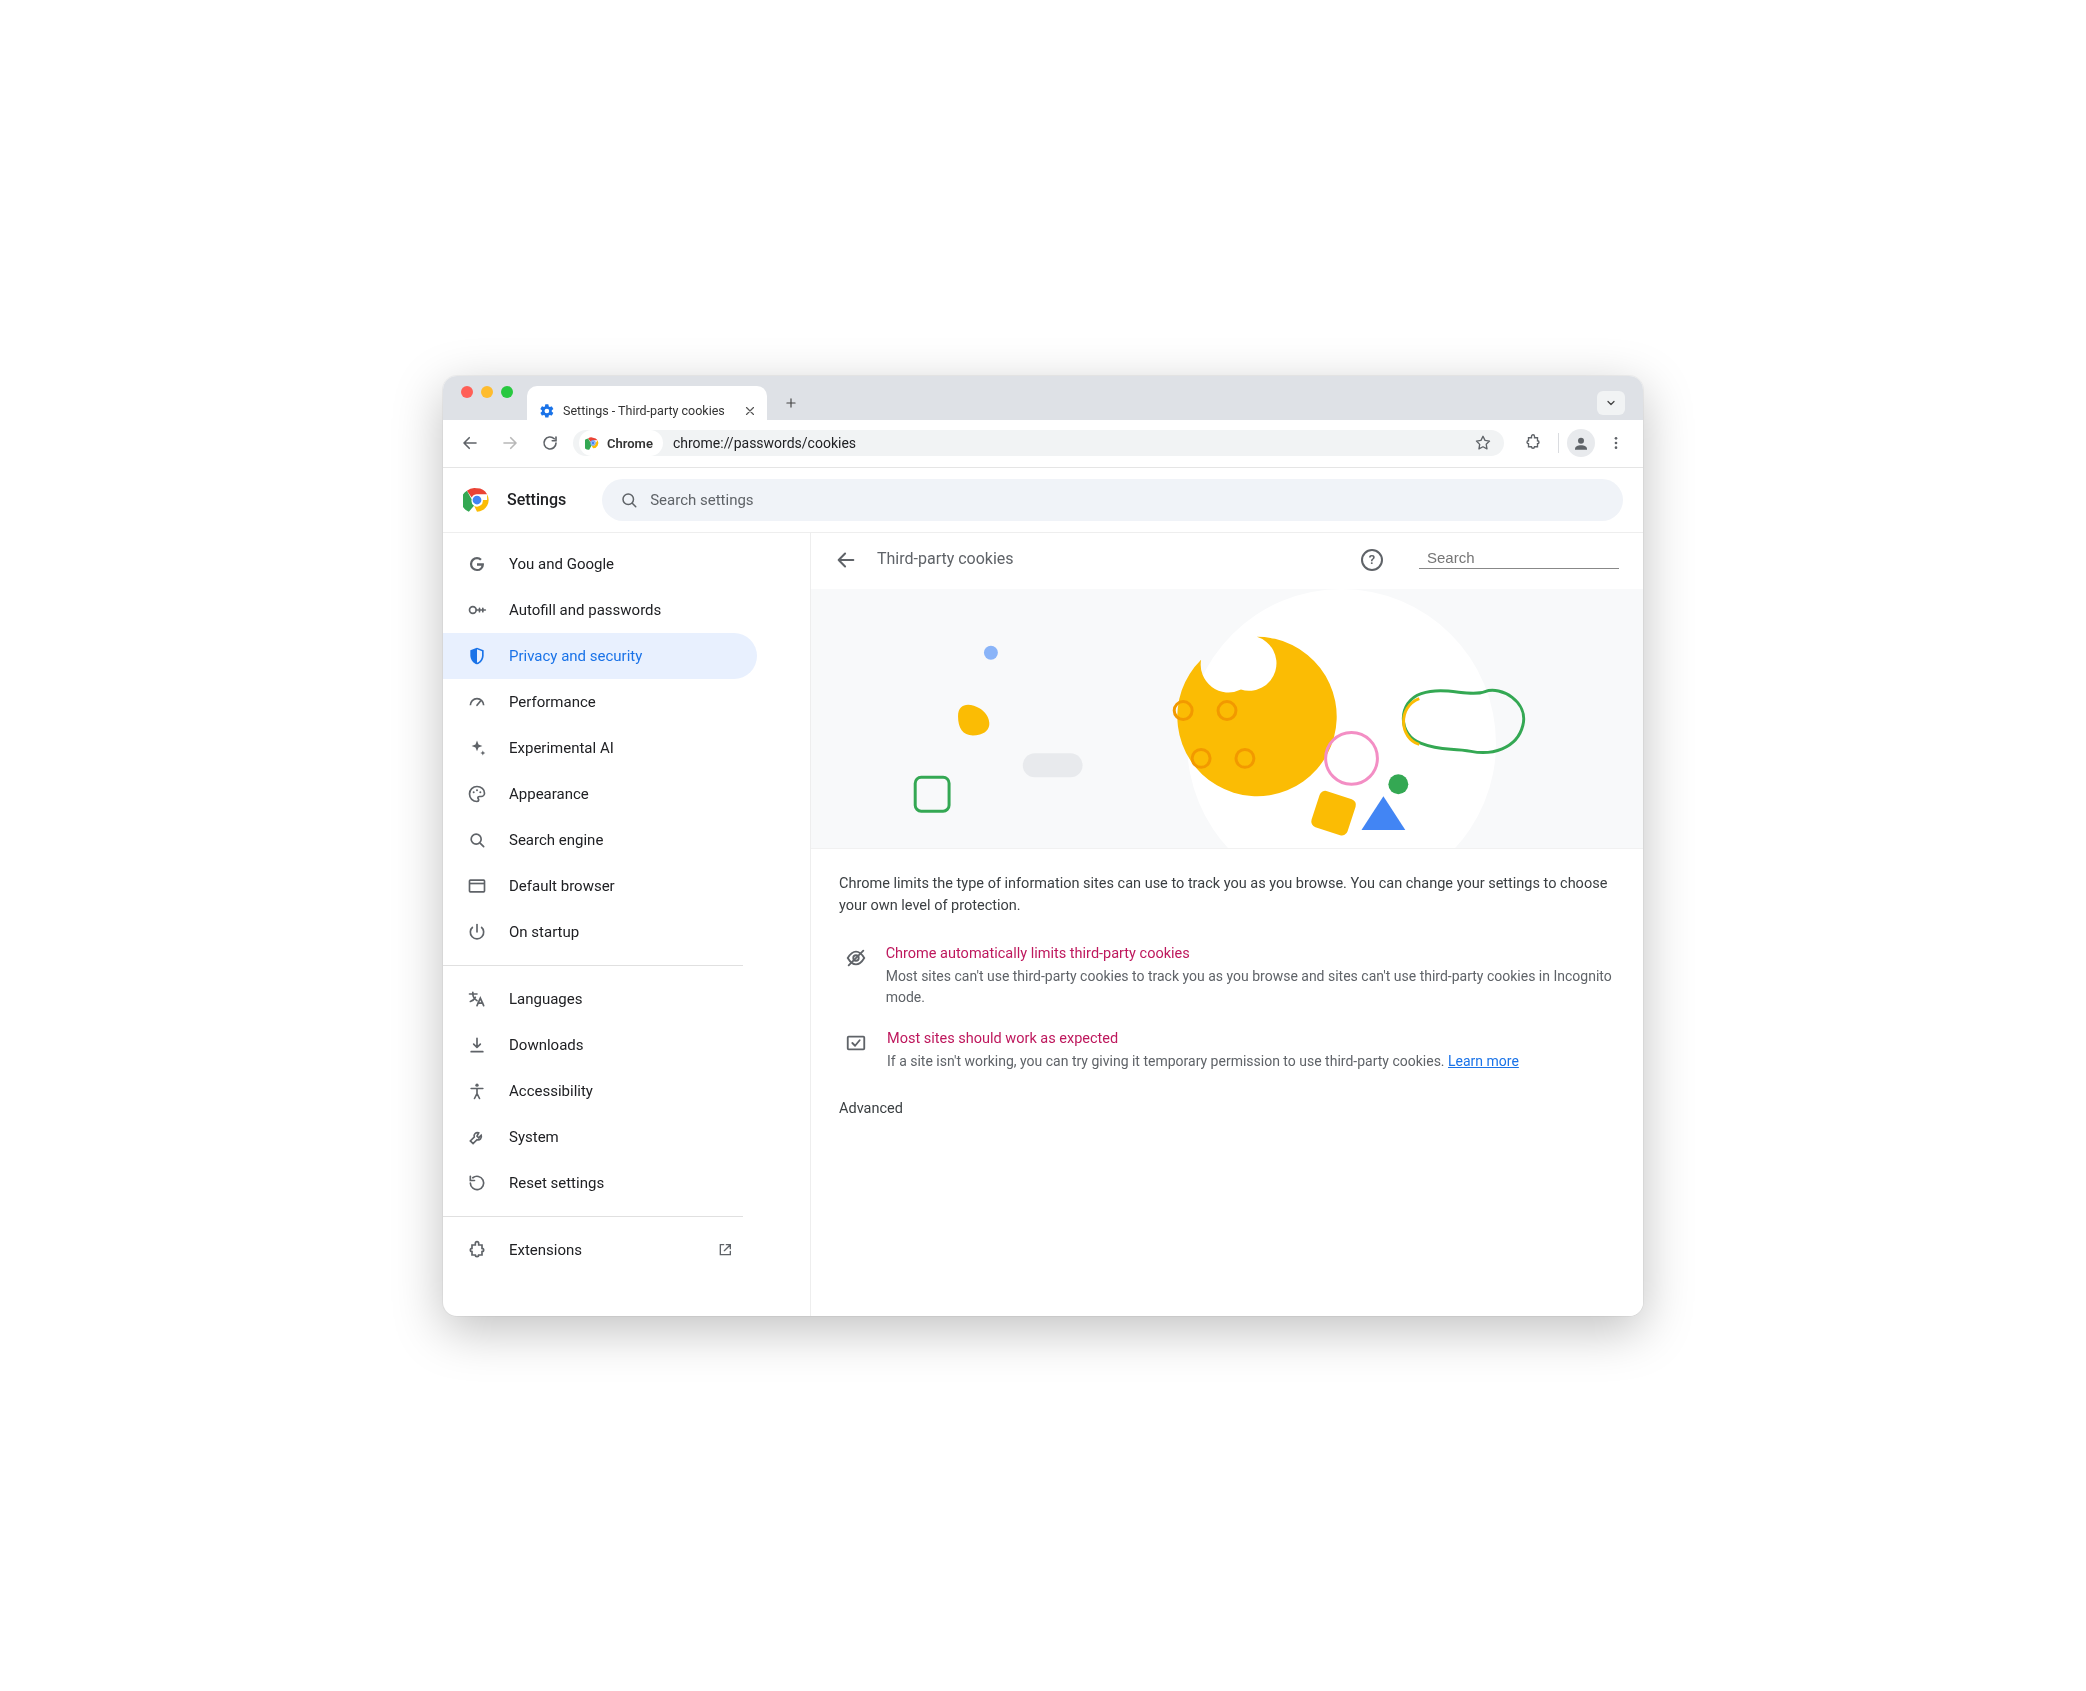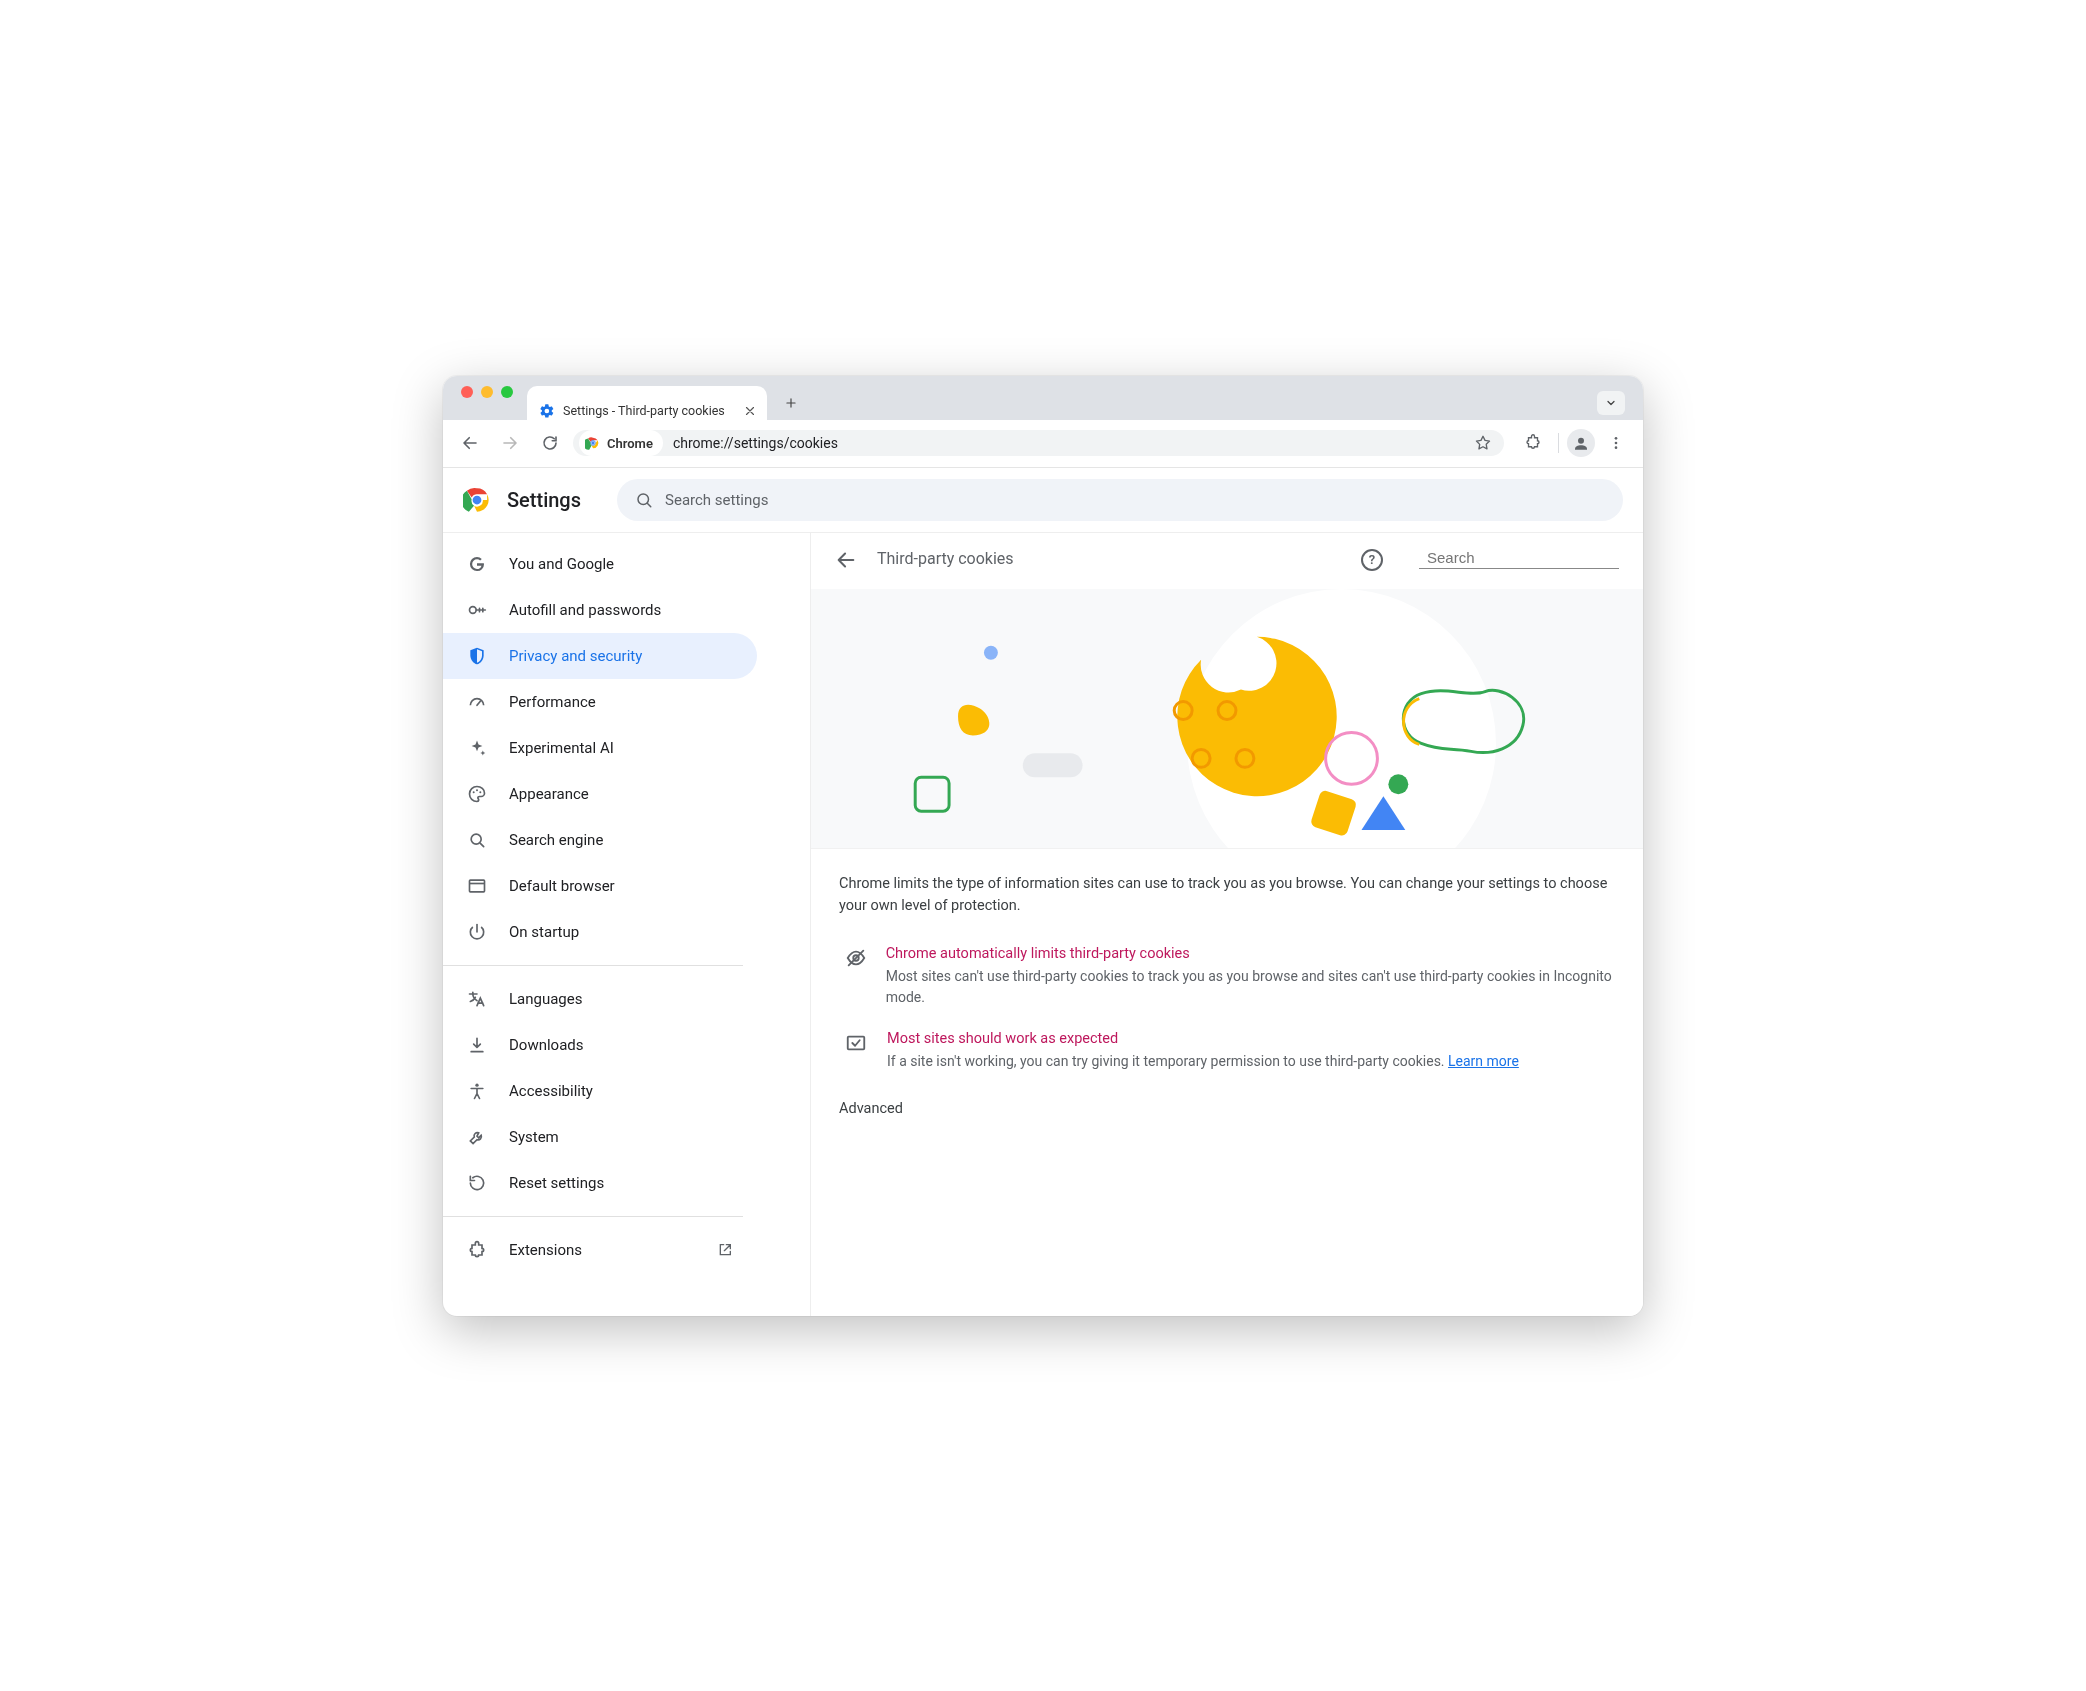--- a/index.html
+++ b/index.html
@@ -59,21 +59,21 @@
   .star { width:30px; height:30px; display:flex; align-items:center; justify-content:center; color:#5f6368; cursor:pointer;}
   .rightbtns { display:flex; align-items:center; gap:4px; padding-left:6px;}
   .divider-v{ width:1px; height:20px; background:#dadce0; margin:0 4px;}
   .avatar{ width:28px; height:28px; border-radius:50%; background:#e8eaed; display:flex; align-items:center; justify-content:center; color:#5f6368;}
 
   
   .settings-header{
     height:64px; display:flex; align-items:center; padding:0 20px; gap:16px;
   }
   .chrome-logo{ width:28px;height:28px; }
-  .settings-title{ font-size:20px; font-weight:500; color:#202124; margin-right:20px;text-align:center;}
+  .settings-title{ font-size:16px; font-weight:500; color:#202124; margin-right:20px;text-align:center;}
   .searchbox{
     flex:1; height:42px; background:#f0f3f8; border-radius:24px;
     display:flex; align-items:center; padding:0 18px; gap:12px; color:#5f6368;
     font-size:15px;
   }
 
   .settings-body{
     flex:1; display:flex; min-height:0; border-top:1px solid #eee;gap:47px;
   }
   .sidebar{
@@ -184,21 +184,21 @@
             <circle cx="24" cy="24" r="22" fill="#fff"></circle>
             <path fill="#ea4335" d="M24 8a16 16 0 0 1 13.86 8H24a8 8 0 0 0-7.2 4.5L9.3 10.3A16 16 0 0 1 24 8z"></path>
             <path fill="#4285f4" d="M24 16a8 8 0 1 1-8 8 8 8 0 0 1 8-8z"></path>
             <circle cx="24" cy="24" r="6" fill="#fff"></circle>
             <circle cx="24" cy="24" r="5" fill="#4285f4"></circle>
             <path fill="#34a853" d="M9.3 10.3 16.8 23a8 8 0 0 0 3.1 8.7L12.6 44A16 16 0 0 1 9.3 10.3z"></path>
             <path fill="#fbbc05" d="M37.86 16A16 16 0 0 1 24 40l-4.1-8.3A8 8 0 0 0 32 24l5.86-8z"></path>
           </svg>
         <span>Chrome</span>
       </div>
-      <span class="url">chrome://settings/cookies</span>
+      <span class="url">chrome://passwords/cookies</span>
       <div class="star">
         <svg width="18" height="18" viewBox="0 0 24 24">
             <path fill="none" stroke="currentColor" stroke-width="1.8" stroke-linejoin="round" d="M12 3l2.7 5.5 6 .9-4.4 4.3 1 6L12 17l-5.4 2.8 1-6L3.3 9.4l6-.9z"></path>
           </svg>
       </div>
     </div>
     <div class="rightbtns">
       <div class="tbtn">
         <svg width="18" height="18" viewBox="0 0 24 24">
             <path fill="none" stroke="currentColor" stroke-width="1.8" d="M10 3a2 2 0 0 1 4 0v2h4v4a2 2 0 0 1 0 4v4h-4a2 2 0 0 1-4 0H6v-4a2 2 0 0 1 0-4V5h4z"></path>

